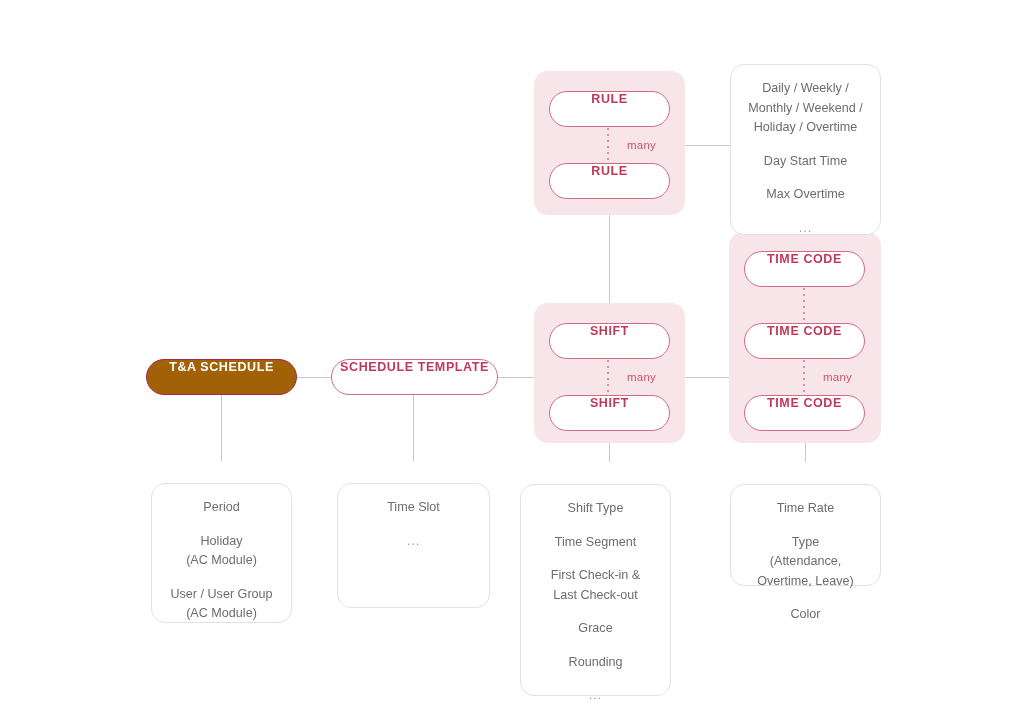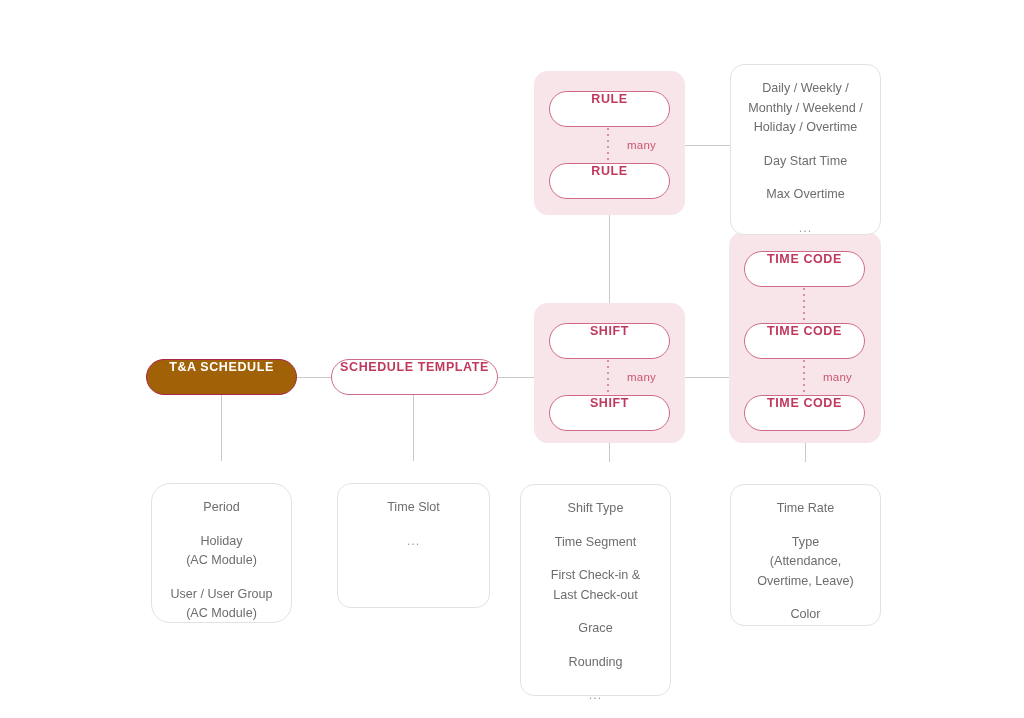--- a/index.html
+++ b/index.html
@@ -181,21 +181,21 @@
   </div>
   <div class="many nolabel" style="left:803px; top:287px; height:36px;">
     <span class="dots"></span>
 
   </div>
   <div class="many" style="left:803px; top:359px; height:36px;">
     <span class="dots"></span>
     <span class="many-label">many</span>
   </div>
 
-  <div class="card" style="left:151px; top:461px; width:141px; height:140px;border-radius:19px;">
+  <div class="card" style="left:151px; top:461px; width:141px; height:140px;">
     <div class="para">
       <div class="line">Period</div>
     </div>
     <div class="para">
       <div class="line">Holiday</div>
       <div class="line">(AC Module)</div>
     </div>
     <div class="para">
       <div class="line">User / User Group</div>
       <div class="line">(AC Module)</div>
@@ -243,21 +243,21 @@
       <div class="line">Grace</div>
     </div>
     <div class="para">
       <div class="line">Rounding</div>
     </div>
     <div class="para">
       <div class="line ellipsis">...</div>
     </div>
   </div>
 
-  <div class="card" style="left:730px; top:462px; width:151px; height:142px;">
+  <div class="card" style="left:730px; top:462px; width:151px; height:102px;">
     <div class="para">
       <div class="line">Time Rate</div>
     </div>
     <div class="para">
       <div class="line">Type</div>
       <div class="line">(Attendance,</div>
       <div class="line">Overtime, Leave)</div>
     </div>
     <div class="para">
       <div class="line">Color</div>

